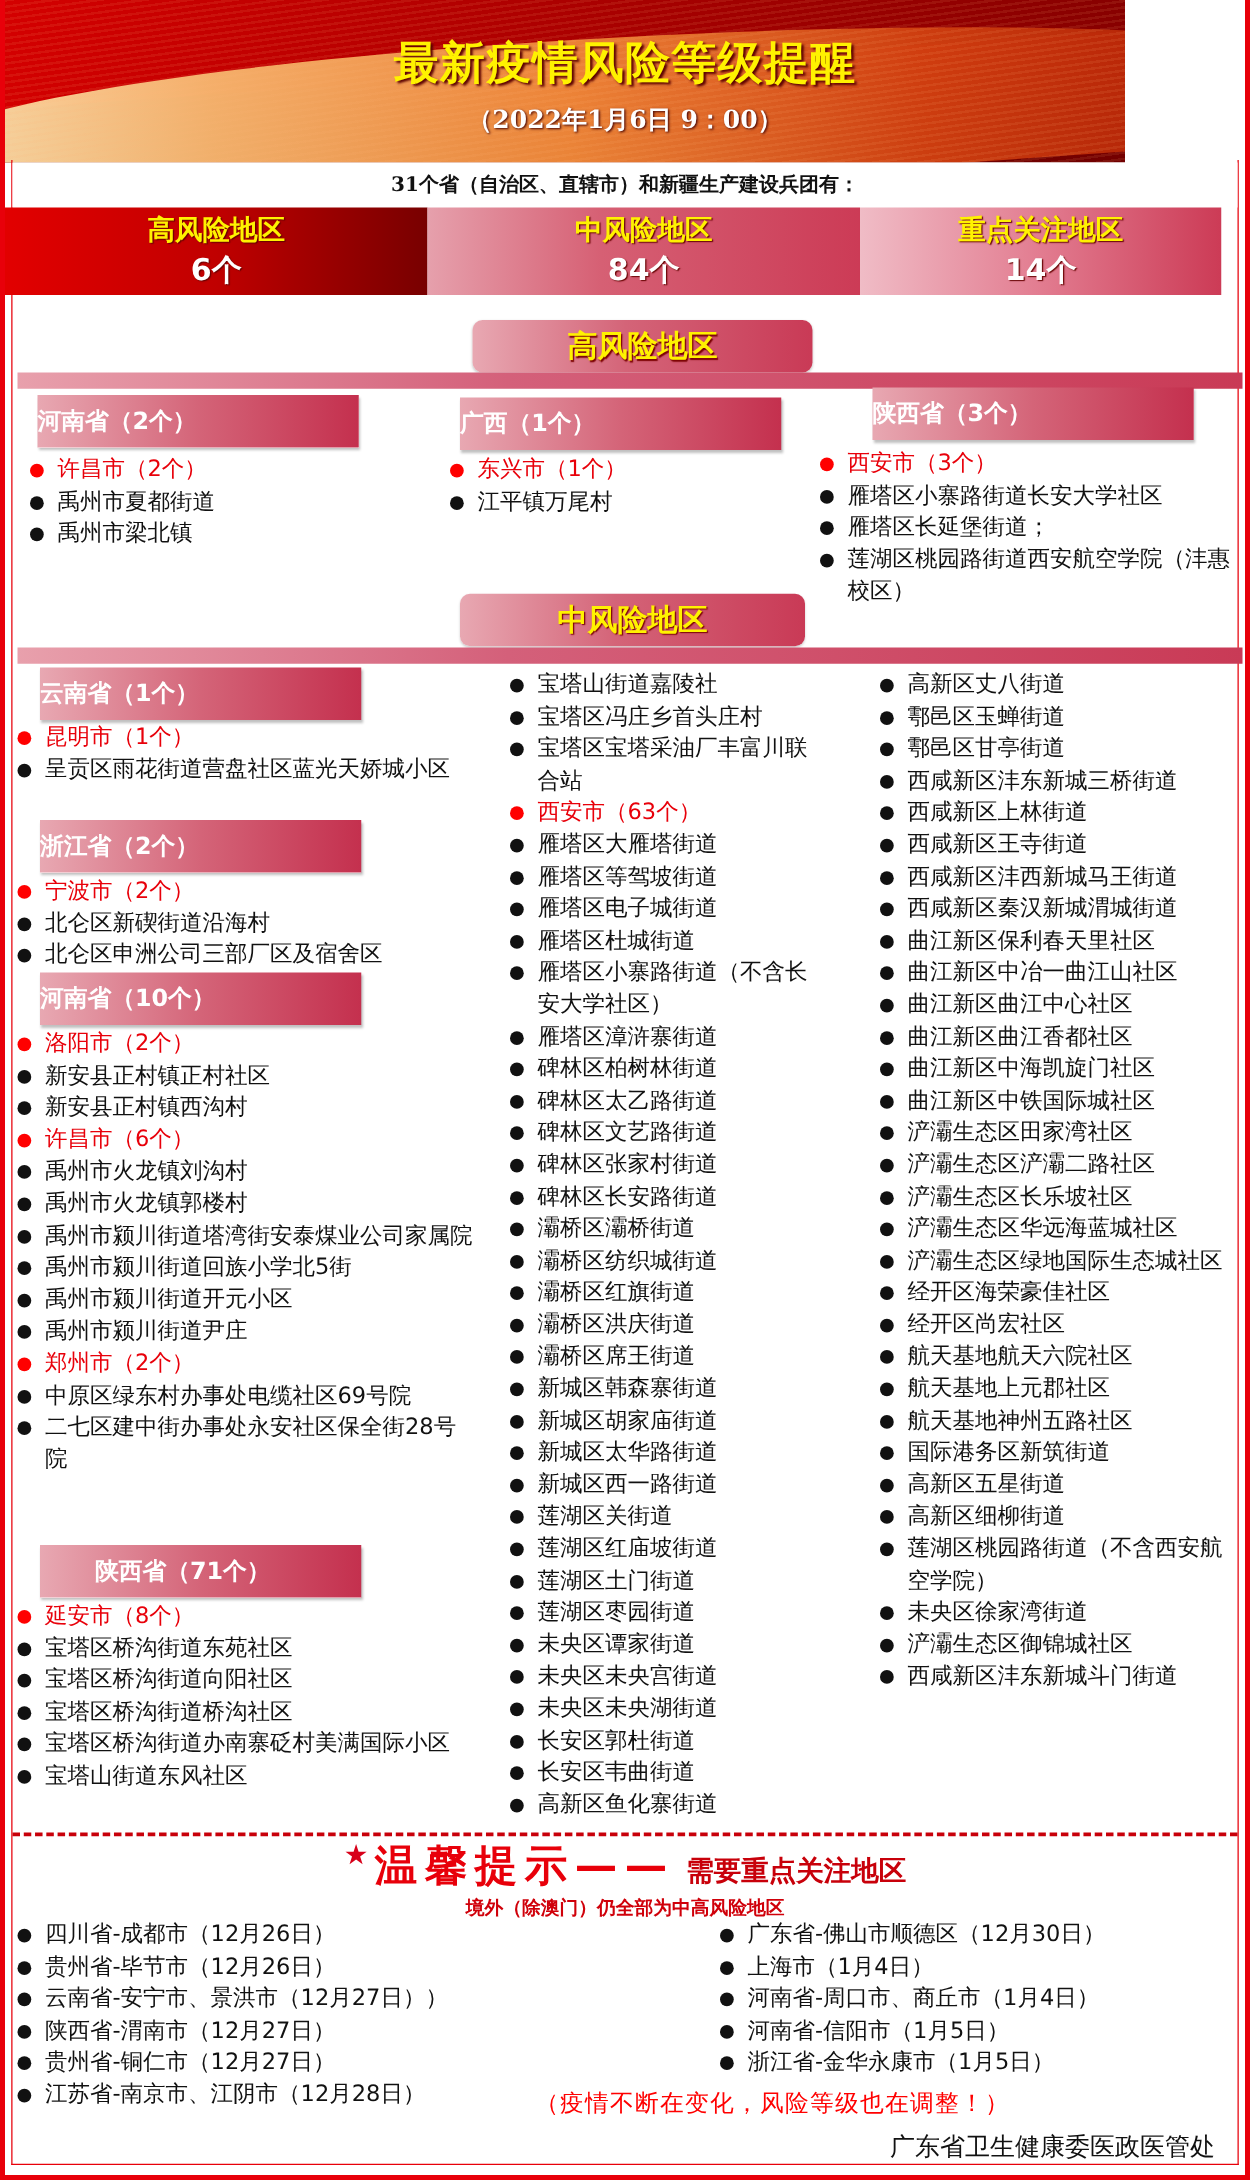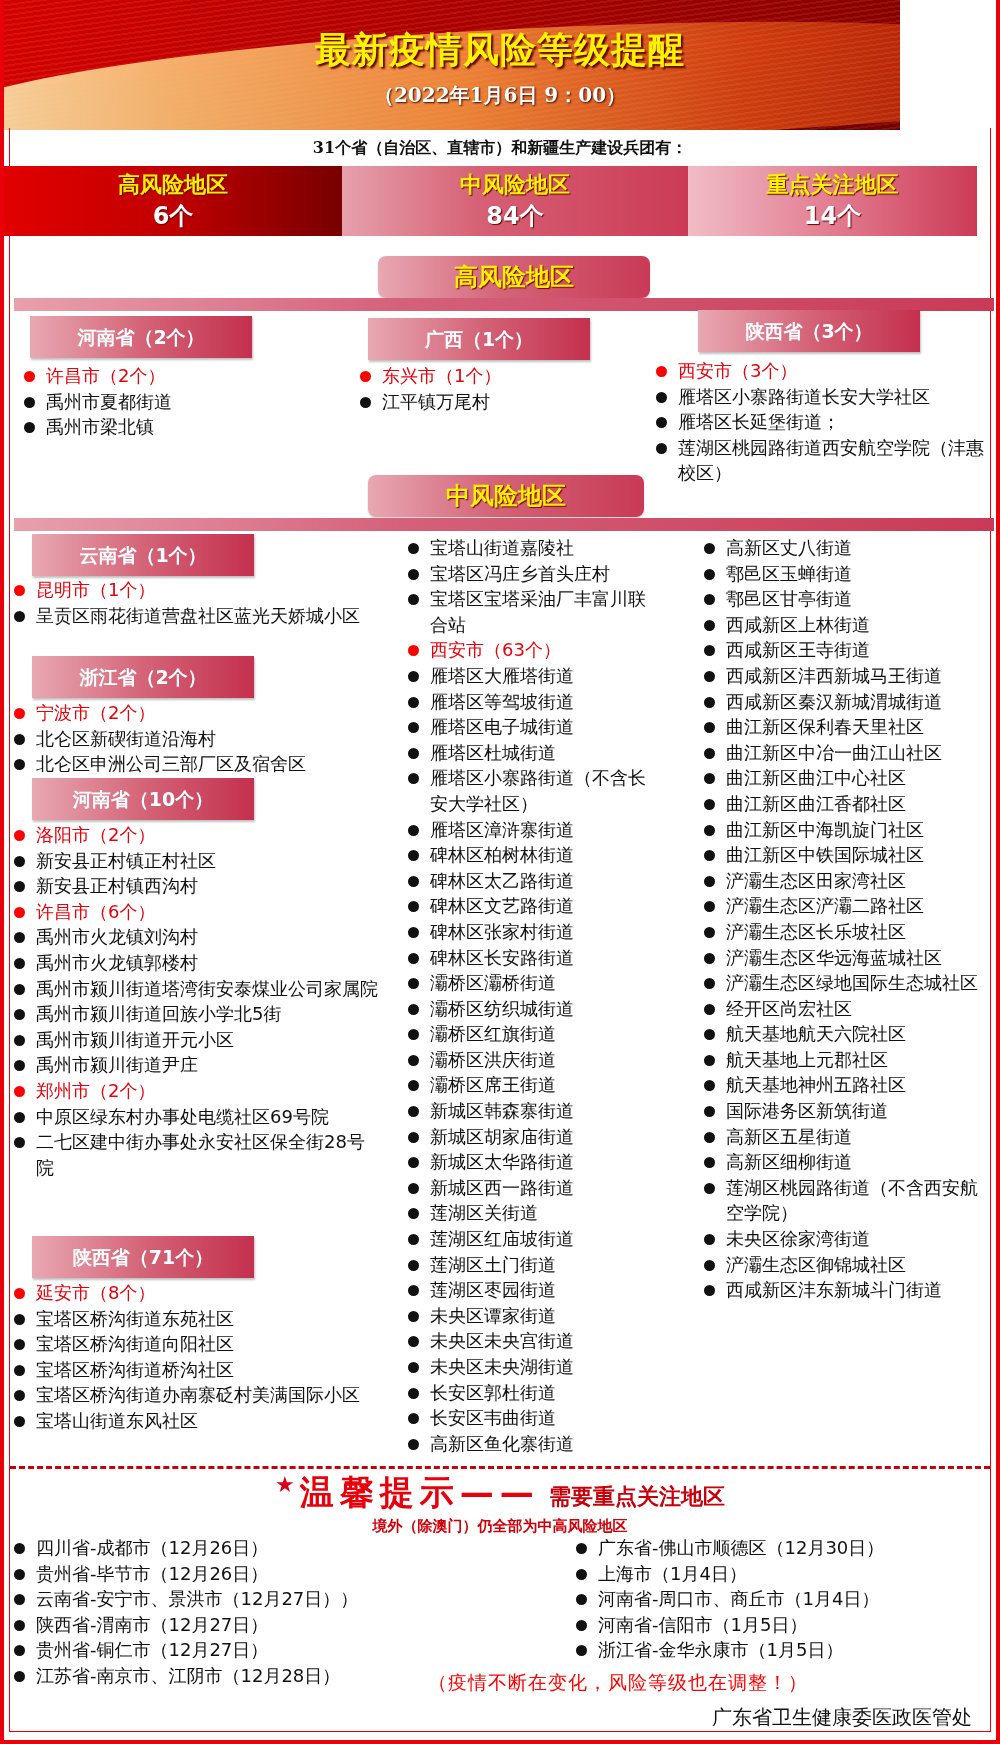--- a/index.html
+++ b/index.html
@@ -43,23 +43,23 @@
   .stat .num { font-weight: bold; font-size: 24px; color: #ffffff; text-shadow: 1px 1px 1px #600; line-height: 32px; }
 
   
   .pill { position: absolute; height: 42px; border-radius: 8px;
     background: linear-gradient(90deg, #e8a8b2 0%, #d46478 45%, #c93a56 100%);
     text-align: center; line-height: 42px; font-weight: bold; font-size: 24px; color: #fff200;
     text-shadow: 1px 1px 1px #7a0000; box-shadow: 0 1px 2px rgba(0,0,0,.2); }
   .bar { position: absolute; left: 14px; width: 980px; height: 13px;
     background: linear-gradient(90deg, #e8a0ac 0%, #d4607a 40%, #c93a56 100%); }
 
-  .prov { position: absolute; height: 42px; width: 222px;
+  .prov { position: absolute; height: 42px; width: 257px;
     background: linear-gradient(90deg, #e8a8b2 0%, #d46478 50%, #c4304e 100%);
-    text-align: center; line-height: 42px; font-weight: bold; font-size: 19px; color: #ffffff;
+    text-align: left; line-height: 42px; font-weight: bold; font-size: 19px; color: #ffffff;
     box-shadow: 1px 2px 2px rgba(0,0,0,.25); }
 
   ul.list { position: absolute; list-style: none; }
   ul.list li { position: relative; padding-left: 26px; font-size: 18px; line-height: 25.6px; color: #111; }
   ul.list li::before { content: ""; position: absolute; left: 4px; top: 8px; width: 11px; height: 11px;
     border-radius: 50%; background: #111; }
   ul.list li.city { color: #e8000a; }
   ul.list li.city::before { background: #ff0000; }
 
   .dash { position: absolute; left: 10px; top: 1466px; width: 980px; height: 0;
@@ -155,21 +155,21 @@
   <li>禹州市火龙镇郭楼村</li>
   <li>禹州市颍川街道塔湾街安泰煤业公司家属院</li>
   <li>禹州市颍川街道回族小学北5街</li>
   <li>禹州市颍川街道开元小区</li>
   <li>禹州市颍川街道尹庄</li>
   <li class="city">郑州市（2个）</li>
   <li>中原区绿东村办事处电缆社区69号院</li>
   <li>二七区建中街办事处永安社区保全街28号院</li>
 </ul>
 
-<div class="prov" style="left:32px; top:1236px;">陕西省（71个）</div>
+<div class="prov" style="left:32px; top:1236px;padding-left:44px;">陕西省（71个）</div>
 <ul class="list" style="left:10px; top:1280px; width:370px;">
   <li class="city">延安市（8个）</li>
   <li>宝塔区桥沟街道东苑社区</li>
   <li>宝塔区桥沟街道向阳社区</li>
   <li>宝塔区桥沟街道桥沟社区</li>
   <li>宝塔区桥沟街道办南寨砭村美满国际小区</li>
   <li>宝塔山街道东风社区</li>
 </ul>
 
 <ul class="list" style="left:404px; top:535px; width:250px;">
@@ -206,35 +206,37 @@
   <li>未央区未央湖街道</li>
   <li>长安区郭杜街道</li>
   <li>长安区韦曲街道</li>
   <li>高新区鱼化寨街道</li>
 </ul>
 
 <ul class="list" style="left:700px; top:535px; width:292px;">
   <li>高新区丈八街道</li>
   <li>鄠邑区玉蝉街道</li>
   <li>鄠邑区甘亭街道</li>
+  <li>西咸新区沣东新城三桥街道</li>
   <li>西咸新区上林街道</li>
   <li>西咸新区王寺街道</li>
   <li>西咸新区沣西新城马王街道</li>
   <li>西咸新区秦汉新城渭城街道</li>
   <li>曲江新区保利春天里社区</li>
   <li>曲江新区中冶一曲江山社区</li>
   <li>曲江新区曲江中心社区</li>
   <li>曲江新区曲江香都社区</li>
   <li>曲江新区中海凯旋门社区</li>
   <li>曲江新区中铁国际城社区</li>
   <li>浐灞生态区田家湾社区</li>
   <li>浐灞生态区浐灞二路社区</li>
   <li>浐灞生态区长乐坡社区</li>
   <li>浐灞生态区华远海蓝城社区</li>
   <li>浐灞生态区绿地国际生态城社区</li>
+  <li>经开区海荣豪佳社区</li>
   <li>经开区尚宏社区</li>
   <li>航天基地航天六院社区</li>
   <li>航天基地上元郡社区</li>
   <li>航天基地神州五路社区</li>
   <li>国际港务区新筑街道</li>
   <li>高新区五星街道</li>
   <li>高新区细柳街道</li>
   <li>莲湖区桃园路街道（不含西安航空学院）</li>
   <li>未央区徐家湾街道</li>
   <li>浐灞生态区御锦城社区</li>

